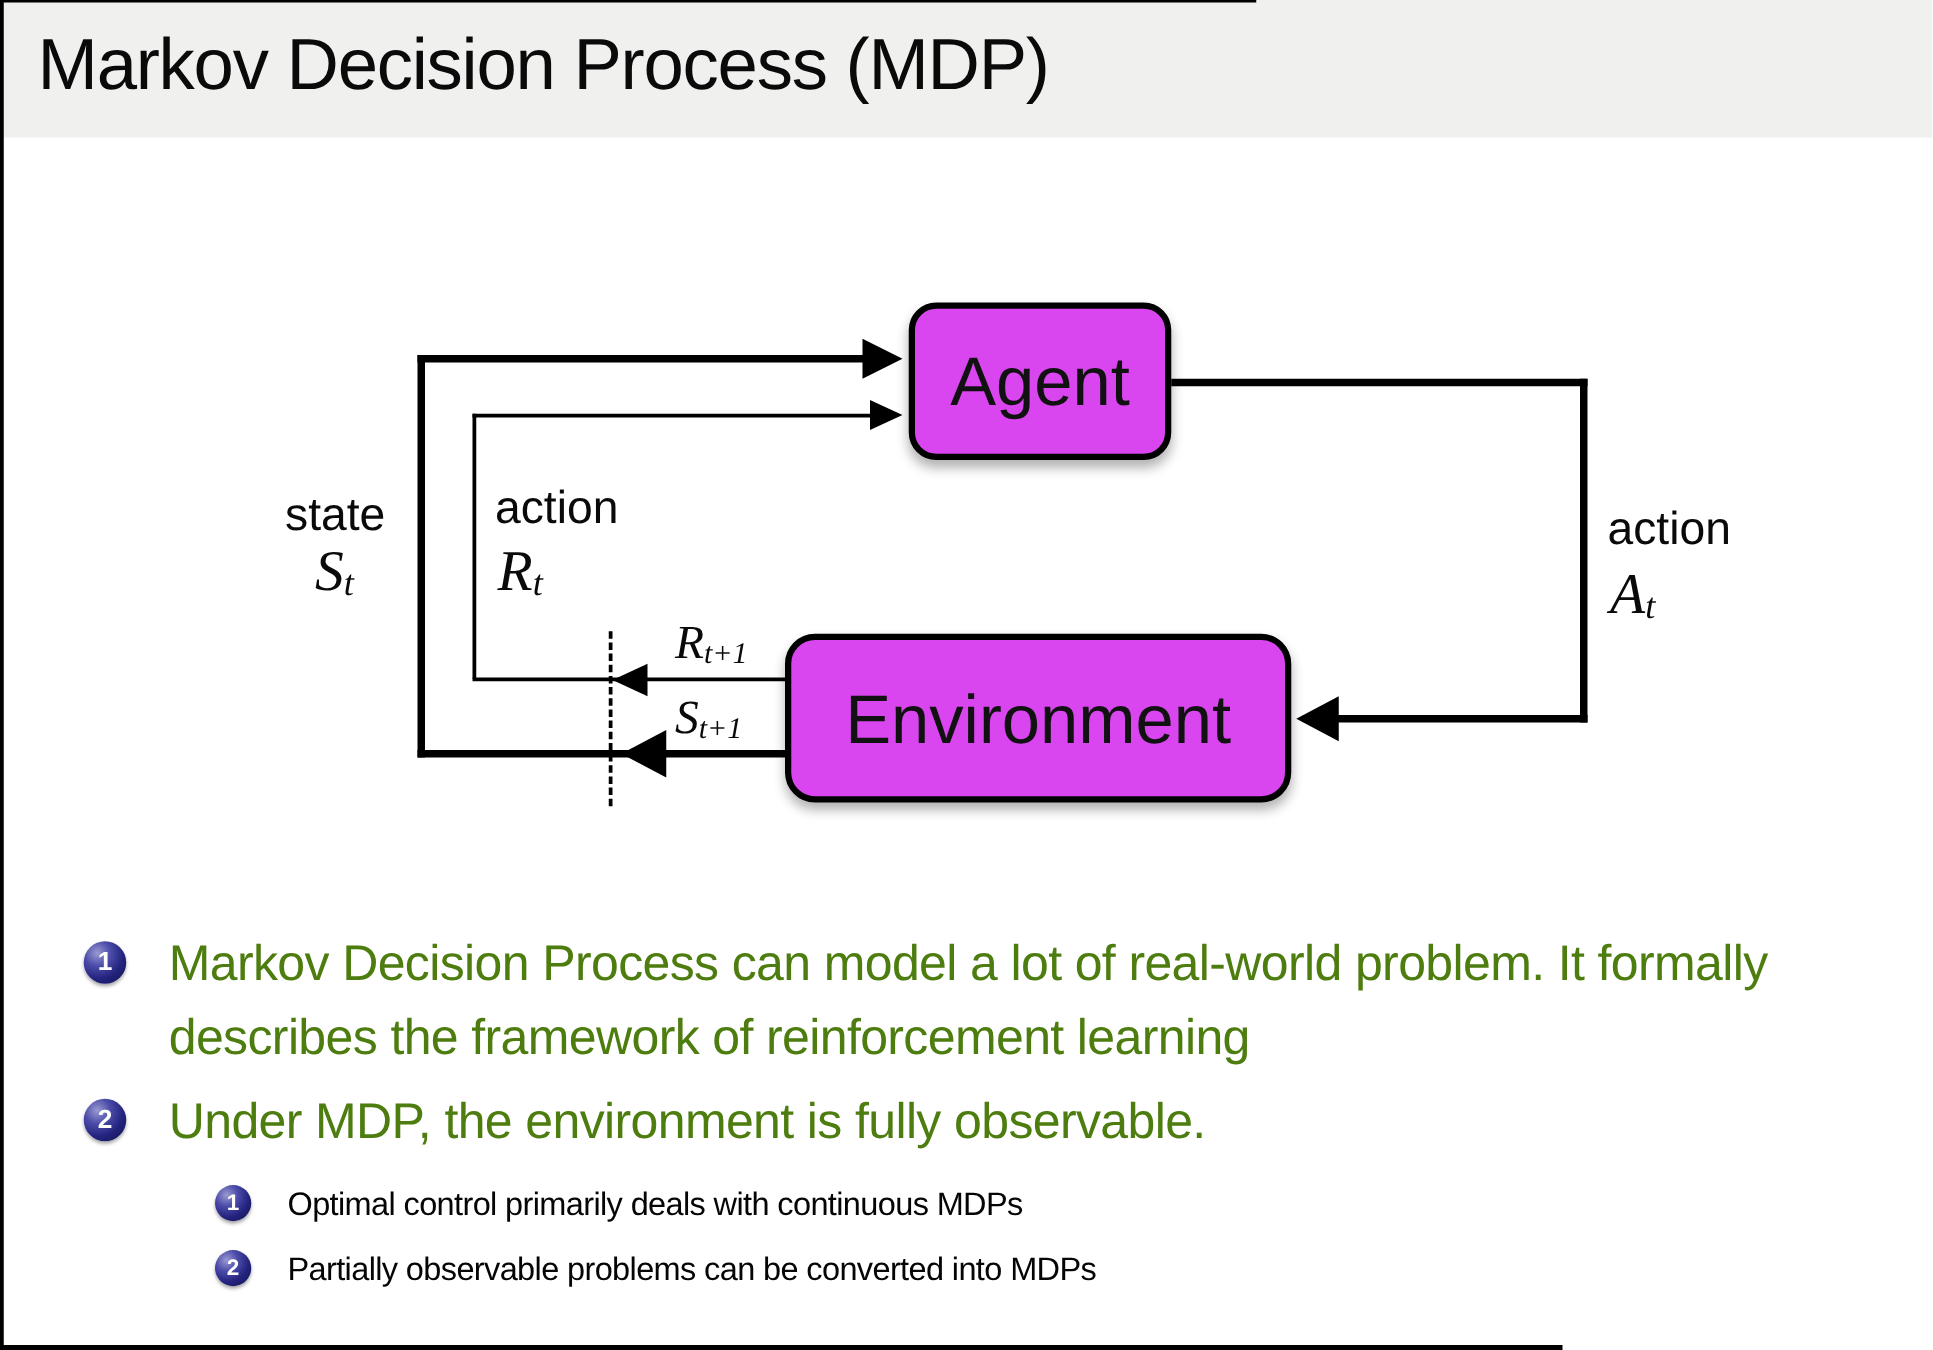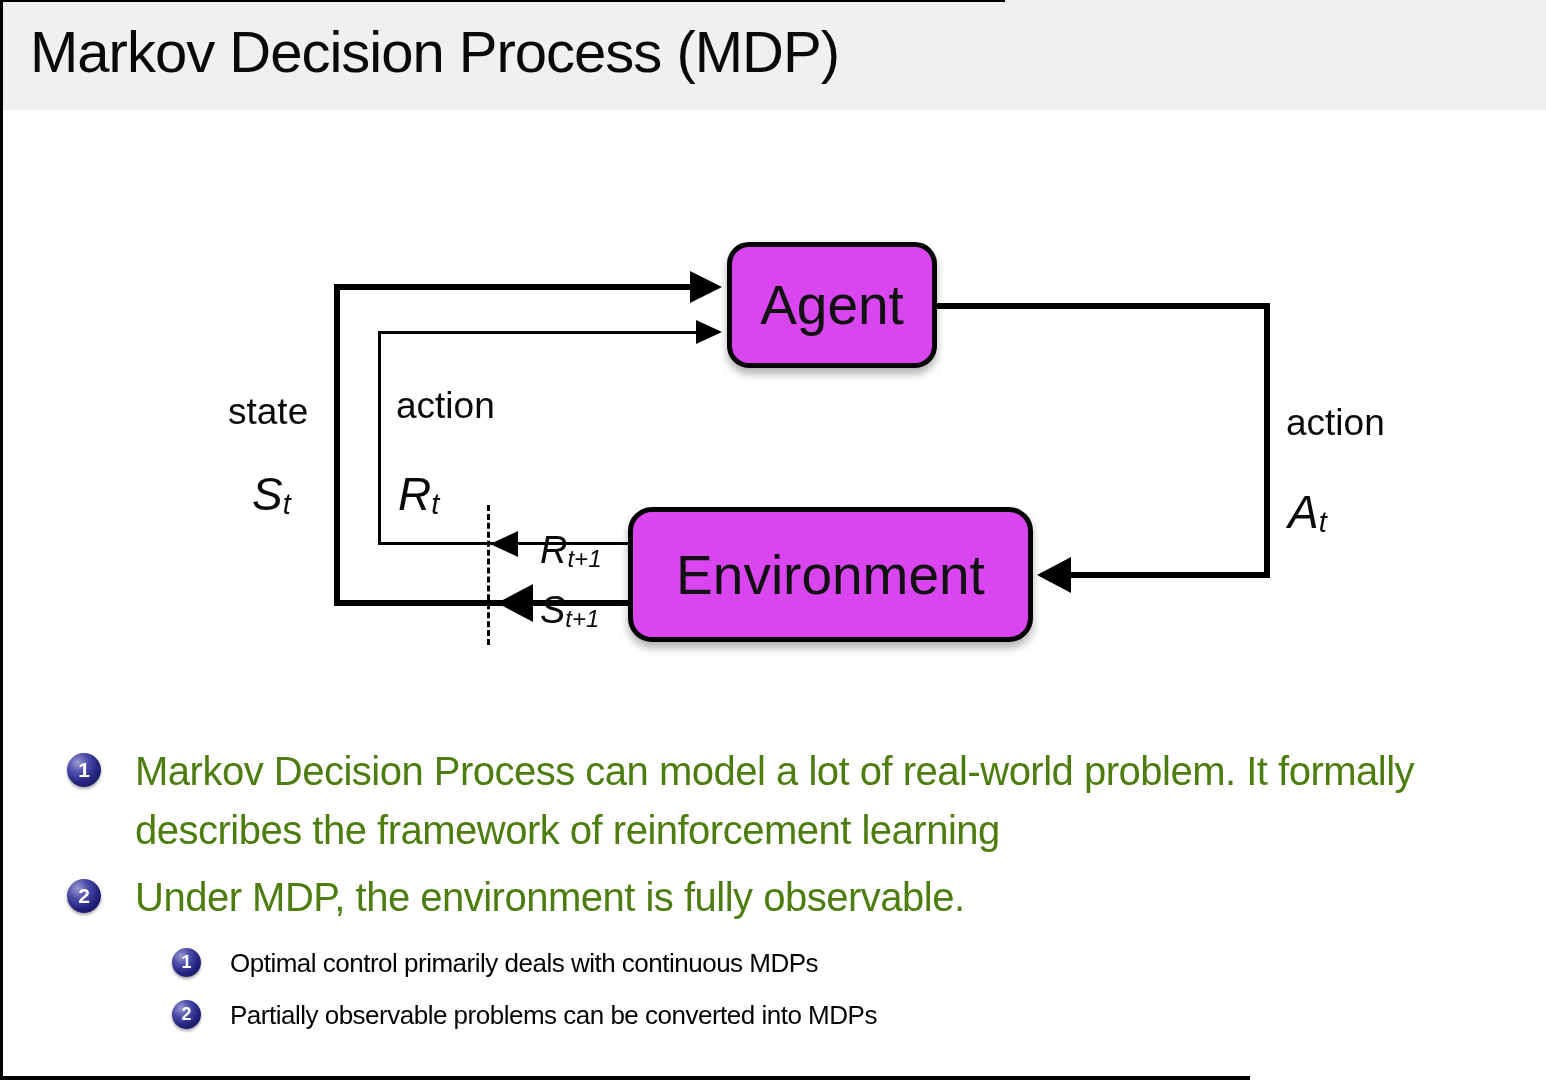--- a/index.html
+++ b/index.html
@@ -26,21 +26,21 @@
   .node{
     position:absolute; background:#d946ef; border:5px solid #000;
     display:flex; align-items:center; justify-content:center;
     box-shadow:0 6px 9px rgba(0,0,0,0.30);
     font-size:55px; color:#111; white-space:nowrap;
   }
   #agent-box{left:727px; top:242px; width:200px; height:116px; border-radius:22px;}
   #environment-box{left:628px; top:507px; width:395px; height:125px; border-radius:24px;}
   
   .dlabel{position:absolute; font-size:37px; color:#0a0a0a; white-space:nowrap;}
-  .math{position:absolute; font-family:Liberation Sans, sans-serif; font-style:italic; color:#0a0a0a; white-space:nowrap;margin-top:37px;}
+  .math{position:absolute; font-family:Liberation Serif, serif; font-style:italic; color:#0a0a0a; white-space:nowrap;}
   .math .base{font-size:46px;}
   .math sub{font-size:29px; line-height:0;}
   .math.small .base{font-size:38px;}
   .math.small sub{font-size:24px;}
   
   .ball{
     position:absolute; border-radius:50%; color:#fff; font-weight:bold;
     display:flex; align-items:center; justify-content:center;
     background:radial-gradient(circle at 32% 28%, #9a9ad2 0%, #4a4aa8 32%, #23237e 62%, #10104a 100%);
     box-shadow:0 2px 3px rgba(0,0,0,0.35);

